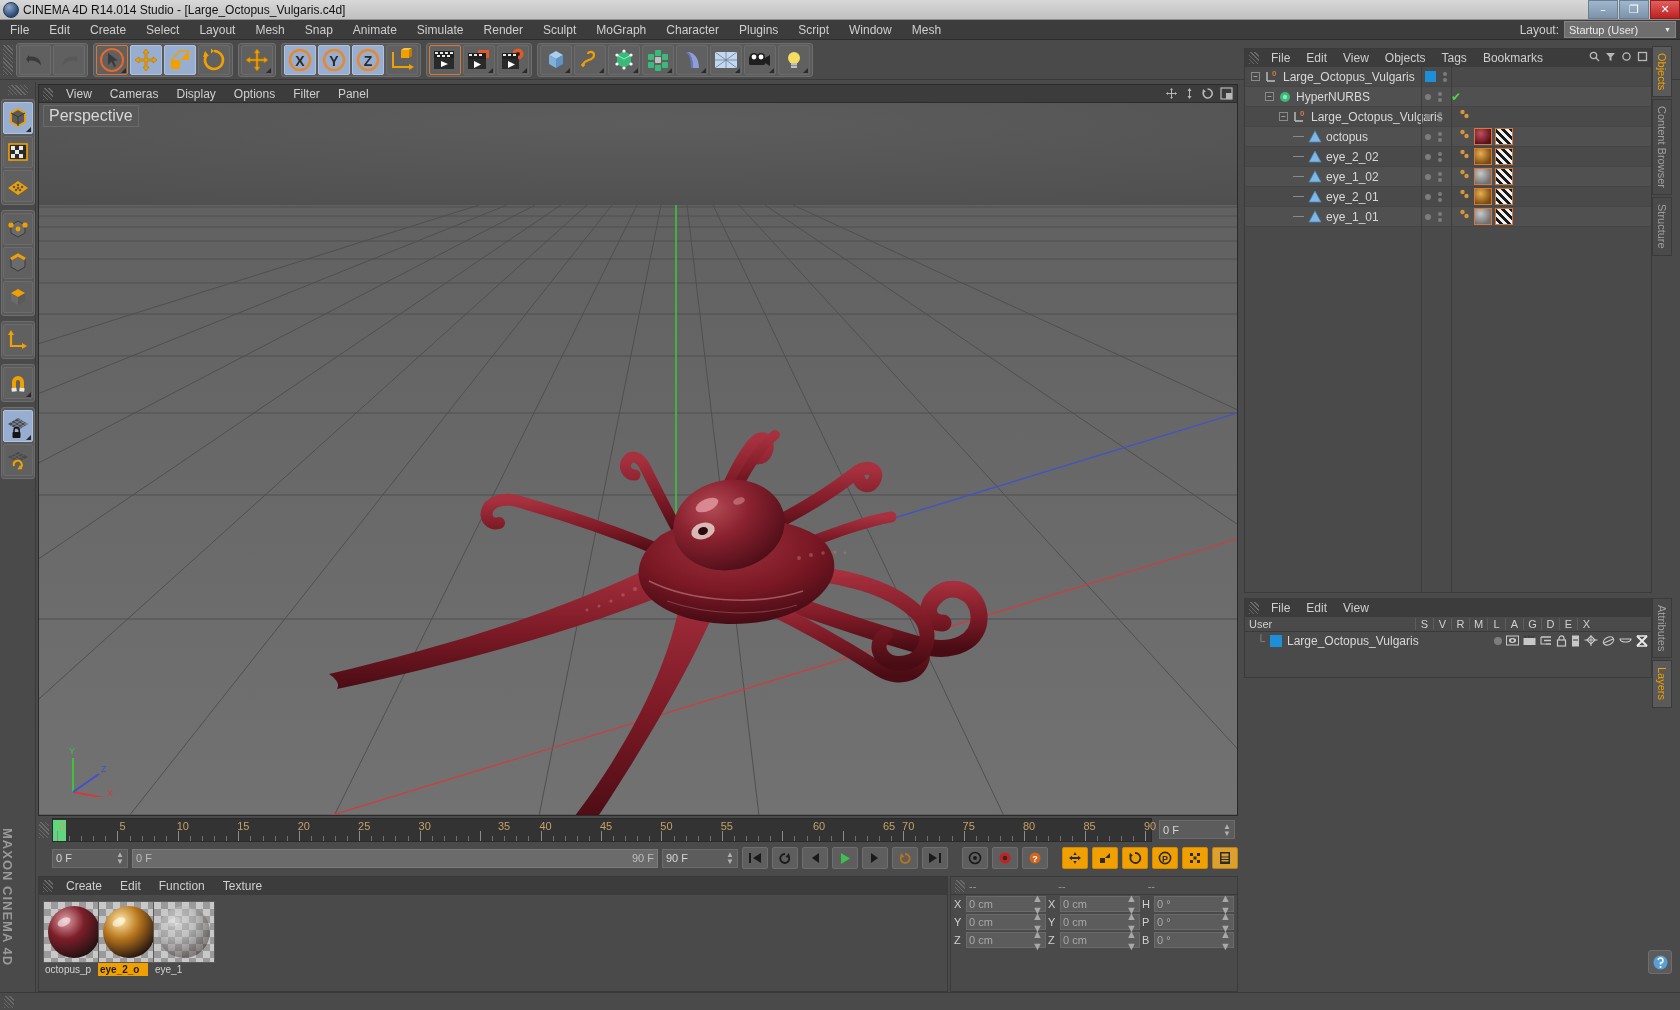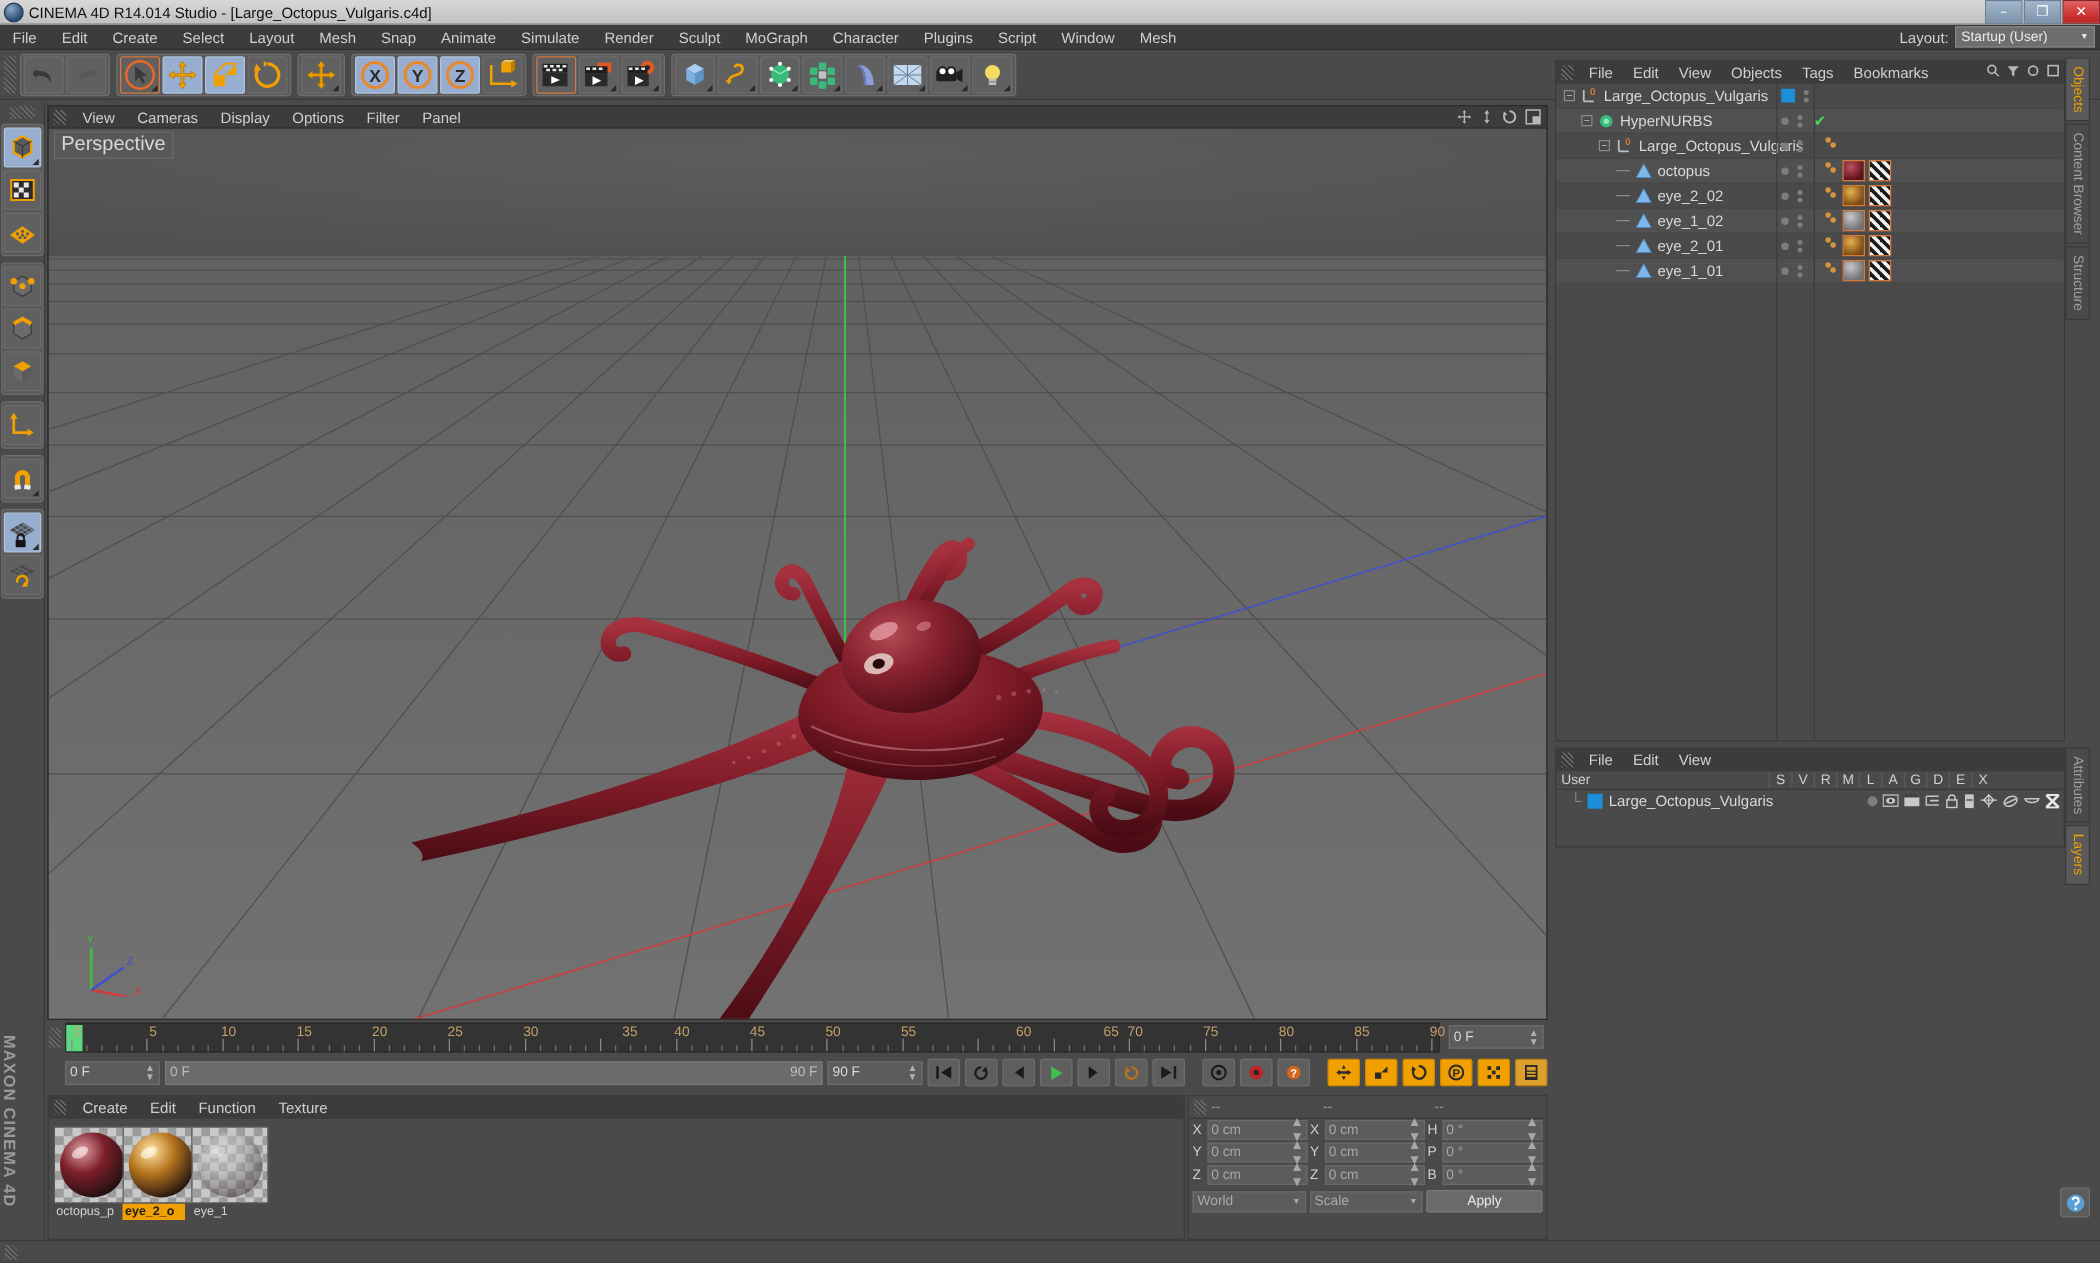--- a/index.html
+++ b/index.html
@@ -1198,31 +1198,20 @@
           <span>0 cm</span>
           <span class="spin">▲<br>▼</span>
         </div>
         <div class="clabel">B</div>
         <div class="cfield">
           <span>0 °</span>
           <span class="spin">▲<br>▼</span>
         </div>
       </div>
     </div>
-  <div id="coordfoot">
-    <div class="cdrop">
-      <span>World</span>
-      <span style="font-size:7px">▼</span>
-    </div>
-    <div class="cdrop">
-      <span>Scale</span>
-      <span style="font-size:7px">▼</span>
-    </div>
-    <div id="applybtn">Apply</div>
-  </div>
 </div>
 
 <div id="objmgr">
   <div class="panelmenu">
     <div class="grip"></div>
     <div id="objmenuitems" style="display:flex;">
         <div class="mi">File</div>
         <div class="mi">Edit</div>
         <div class="mi">View</div>
         <div class="mi">Objects</div>

